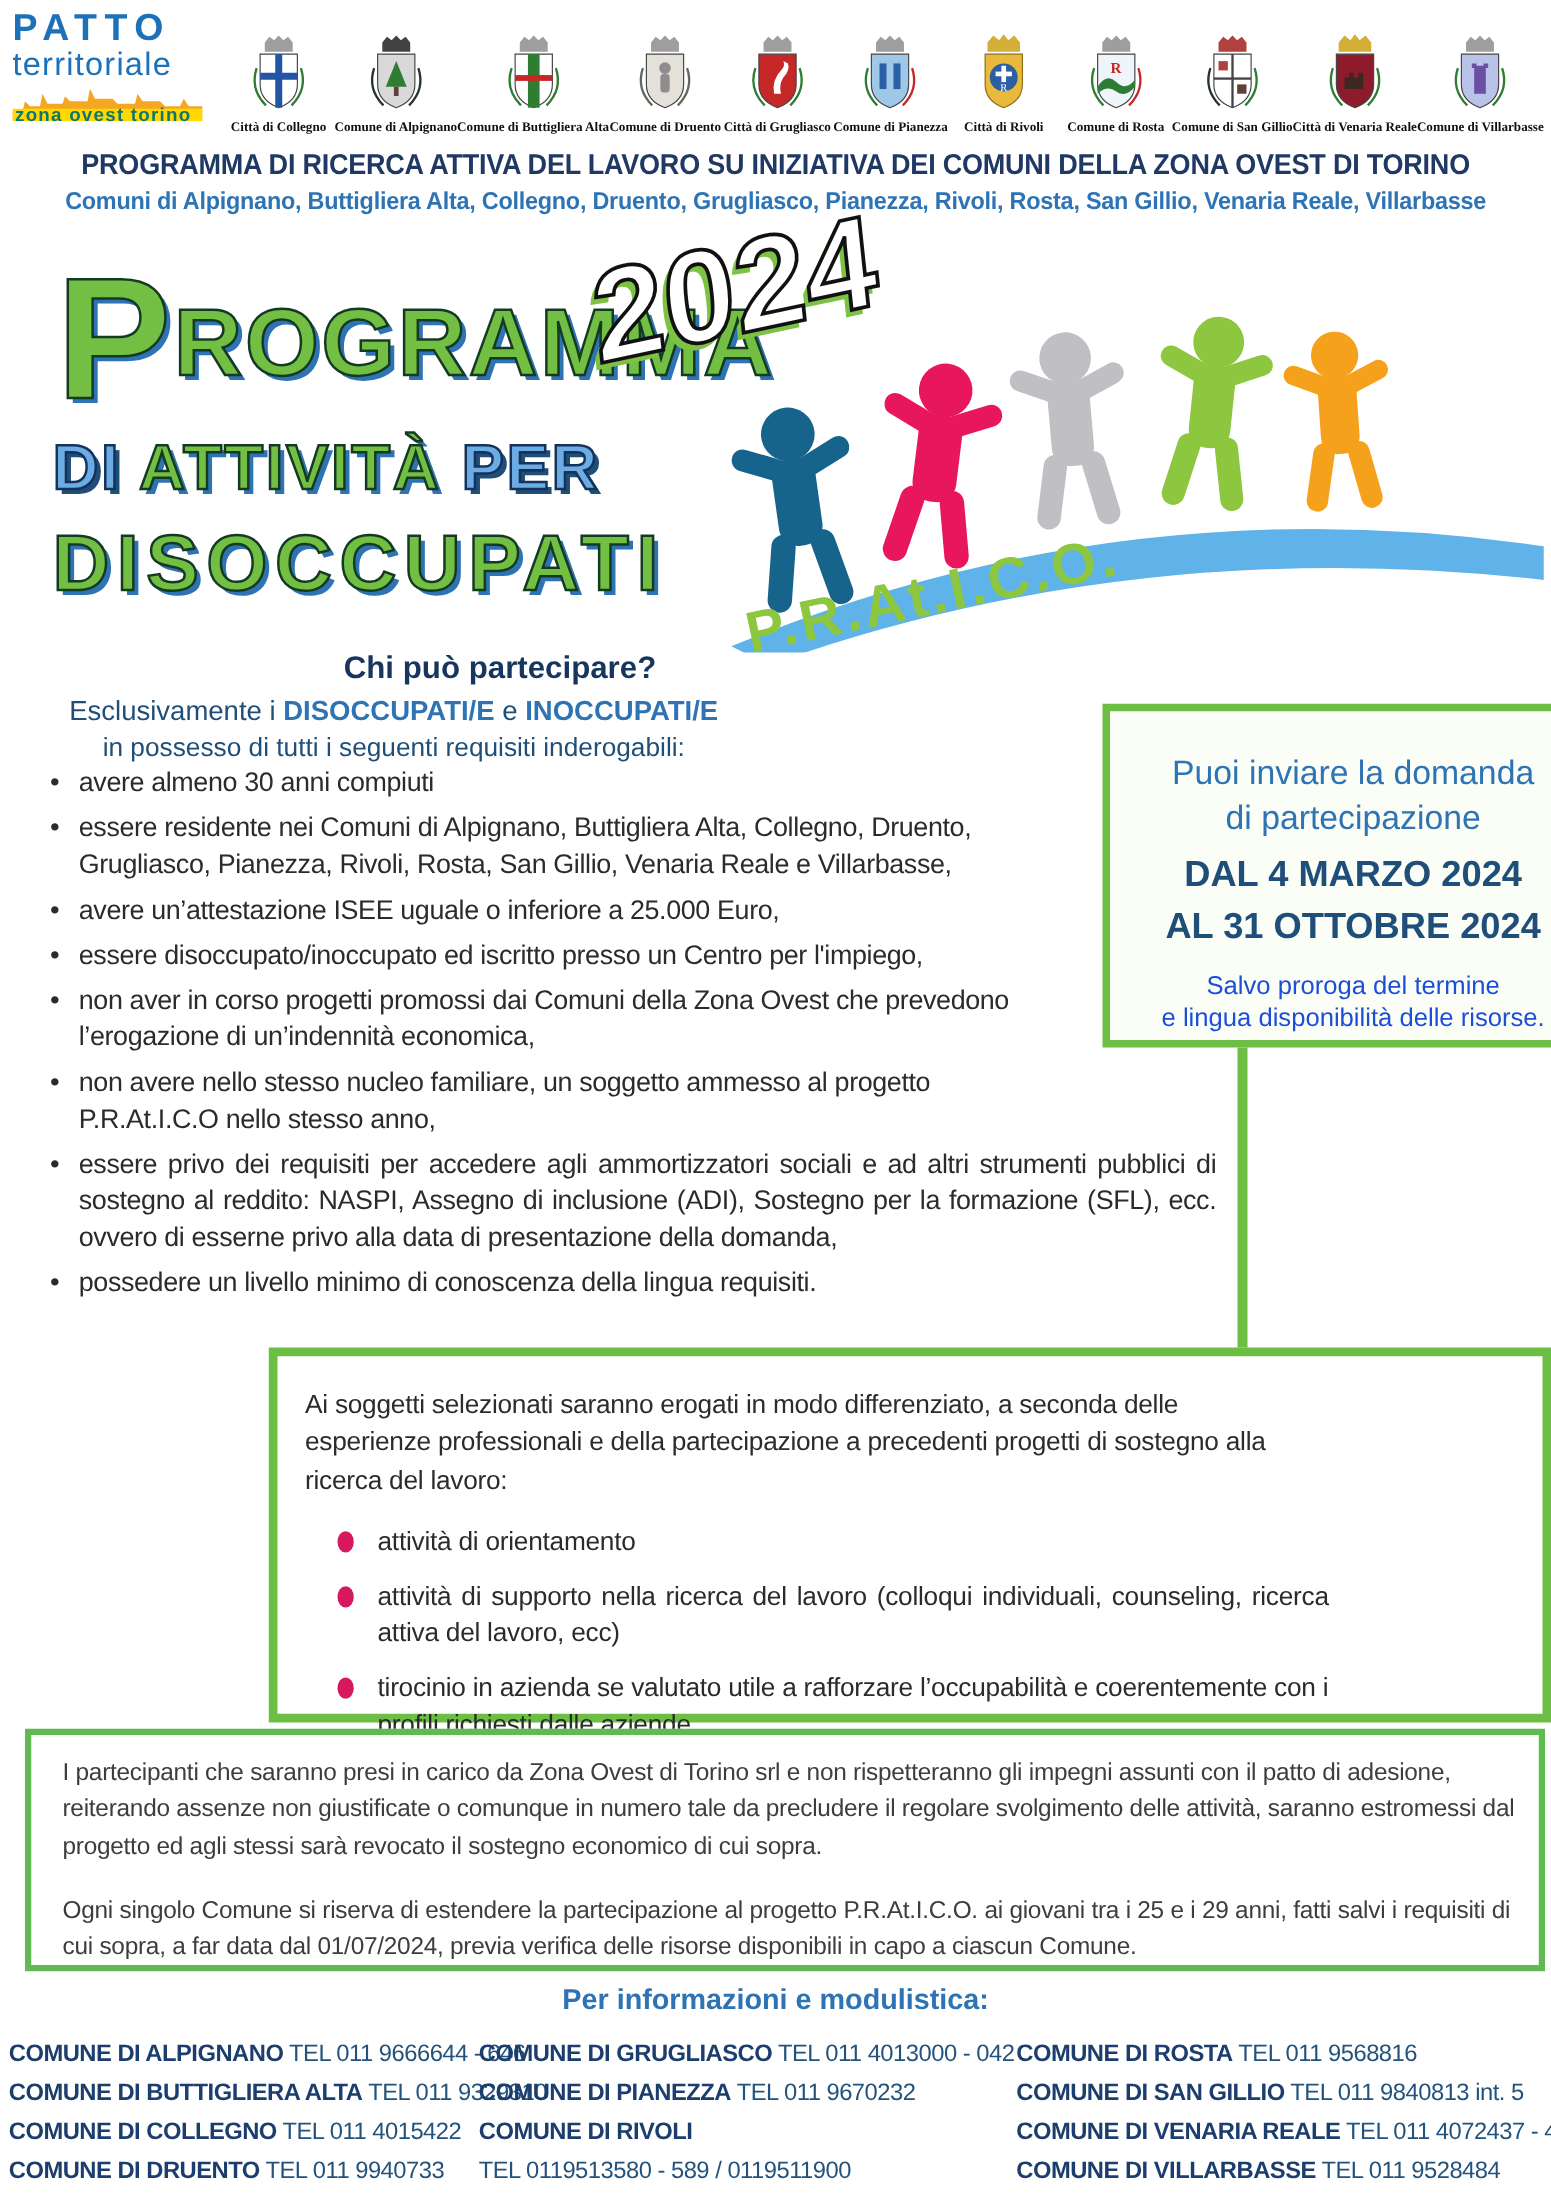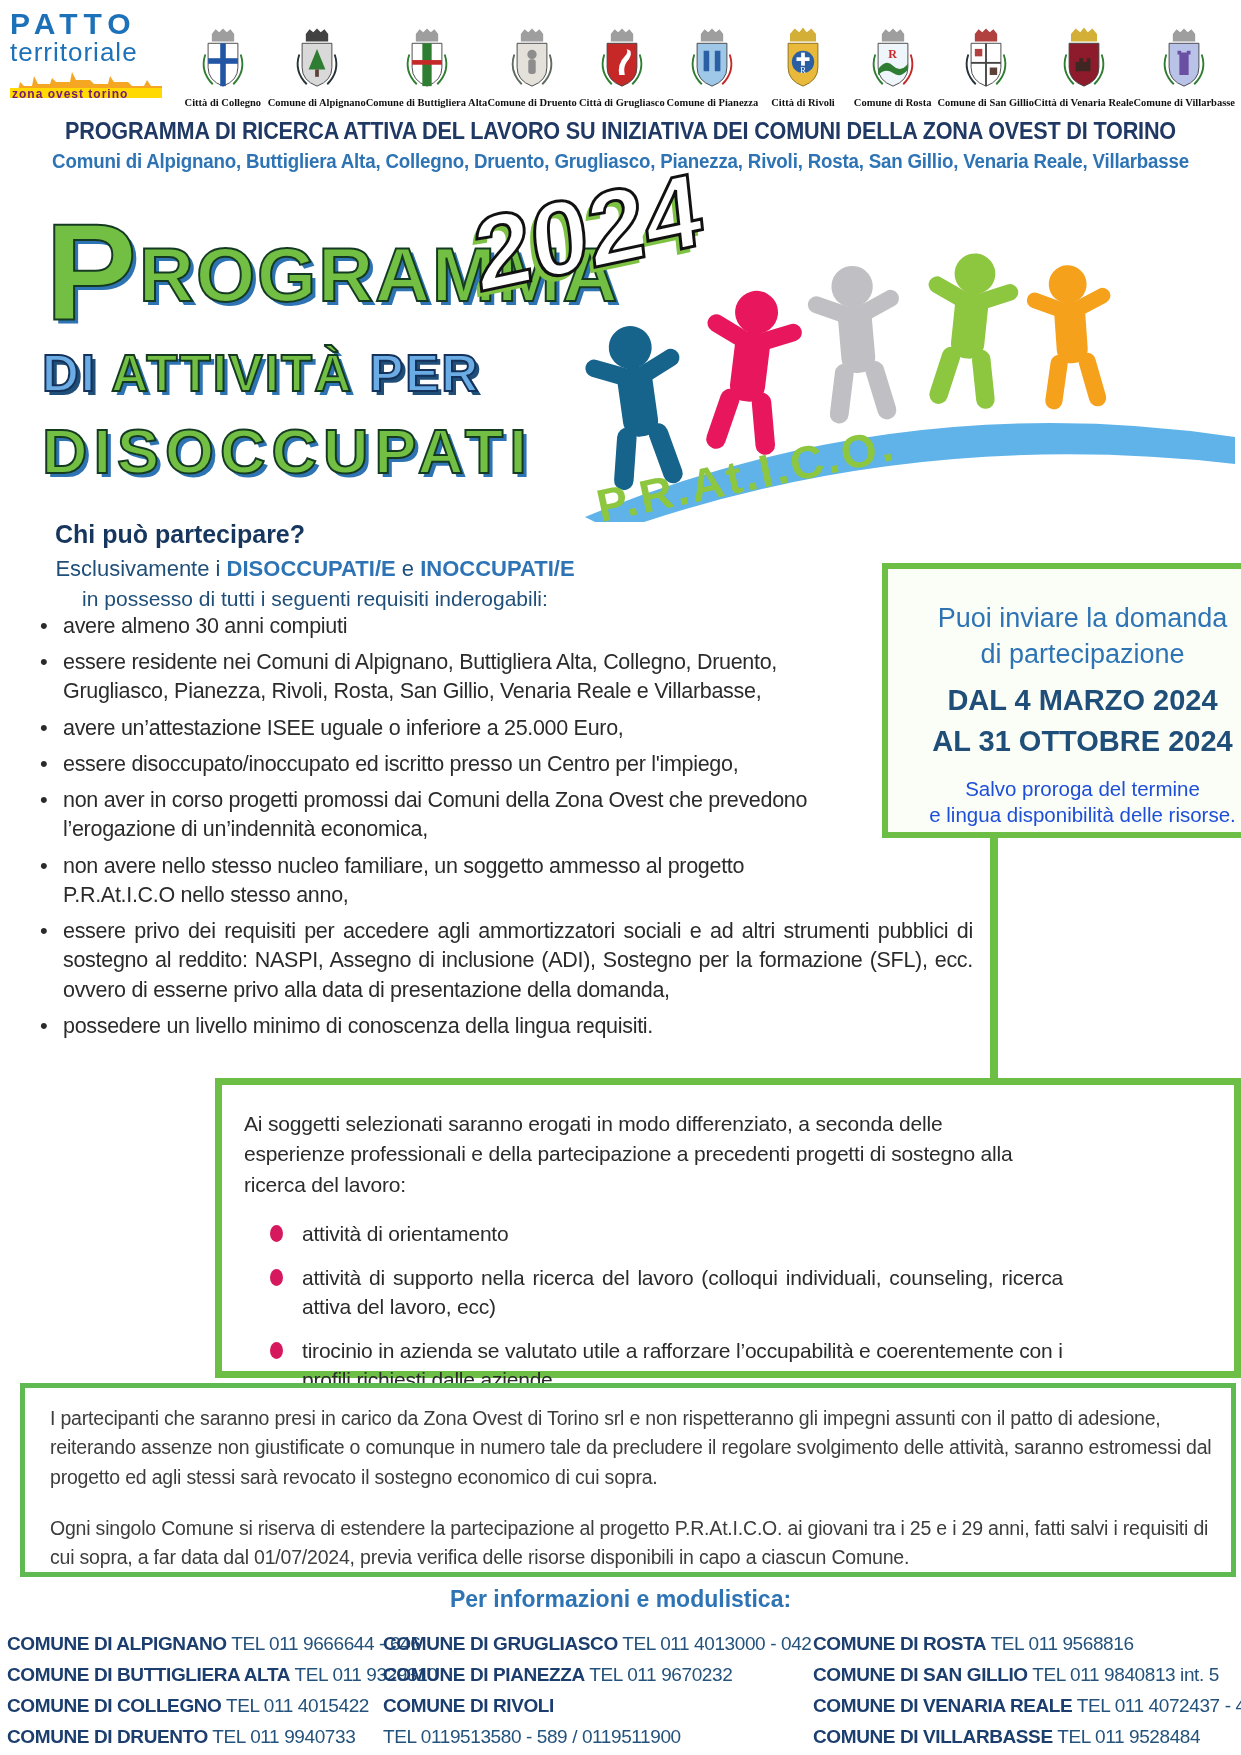--- a/index.html
+++ b/index.html
@@ -8,21 +8,21 @@
     position: relative; width: 1241px; height: 1755px; margin: 0 auto;
     background: #fff; overflow: hidden;
     font-family: "Liberation Sans", sans-serif; color:#303030;
   }
   
   .header { position:absolute; top:6px; left:10px; right:6px; height:102px; display:flex; align-items:flex-end; }
   .patto { width:158px; flex:0 0 auto; padding-bottom:6px; }
   .patto-l1 { color:#1d71b8; font-weight:bold; font-size:30px; letter-spacing:6px; line-height:1; }
   .patto-l2 { color:#1d71b8; font-size:26px; line-height:1.05; letter-spacing:1px; }
   .patto-sky { position:relative; margin-top:2px; }
-  .patto-zona { position:absolute; left:2px; bottom:1px; width:100%; color:#701a75; font-weight:bold; font-size:12px; letter-spacing:1px; }
+  .patto-zona { position:absolute; left:2px; bottom:1px; width:100%; color:#0f766e; font-weight:bold; font-size:15px; letter-spacing:1px; }
   .crests { flex:1; display:flex; justify-content:space-between; align-items:flex-end; margin-left:10px; }
   .crest { text-align:center; flex:1; }
   .crest svg { display:block; margin:0 auto; }
   .crest-cap { font-family:"Liberation Serif", serif; font-weight:bold; font-size:10.5px; color:#111; white-space:nowrap; margin-top:1px; }
   
   .banner-title { position:absolute; top:118px; left:0; width:100%; text-align:center;
     color:#1f3864; font-size:23px; font-weight:bold; transform:scaleX(.94); letter-spacing:-0.2px; }
   .banner-subtitle { position:absolute; top:150px; left:0; width:100%; text-align:center;
     color:#2e74b5; font-size:19.5px; font-weight:bold; transform:scaleX(.96); letter-spacing:-0.2px; }
   
@@ -35,21 +35,21 @@
   .ht1 .rest { font-size:76px; }
   .ht2 { position:absolute; left:42px; top:168px; font-size:51px; }
   .ht3 { position:absolute; left:42px; top:240px; font-size:63px; letter-spacing:6px; }
   .year { position:absolute; left:472px; top:0px; font-size:104px; font-weight:800;
     color:#ffffff; -webkit-text-stroke:3px #111; text-shadow:-5px 5px 0 #7dc242;
     transform:rotate(-12deg) skewX(-6deg); line-height:1; }
   .people { position:absolute; left:570px; top:42px; }
   .pratico { position:absolute; left:594px; top:268px; transform:rotate(-12deg);
     font-size:46px; font-weight:bold; color:#8dc63f; letter-spacing:3px; white-space:nowrap; }
   
-  .chi-heading { position:absolute; top:520px; left:55px; width:470px; text-align:left;
+  .chi-heading { position:absolute; top:520px; left:55px; width:470px; text-align:right;
     color:#17365d; font-size:25px; font-weight:bold; }
   .intro1 { position:absolute; top:556px; left:35px; width:560px; text-align:center;
     color:#1f4e79; font-size:22px; }
   .intro1 b { color:#2e74b5; }
   .intro2 { position:absolute; top:587px; left:35px; width:560px; text-align:center;
     color:#1f4e79; font-size:21px; }
   .req-list { position:absolute; top:612px; left:38px; width:945px; list-style:none; }
   .req-list li { position:relative; padding-left:25px; font-size:21.5px; letter-spacing:-0.3px;
     line-height:1.36; color:#2b2b2b; margin-bottom:7px; width:815px; }
   .req-list li::before { content:"•"; position:absolute; left:2px; top:-1px; font-size:22px; color:#2b2b2b; }

